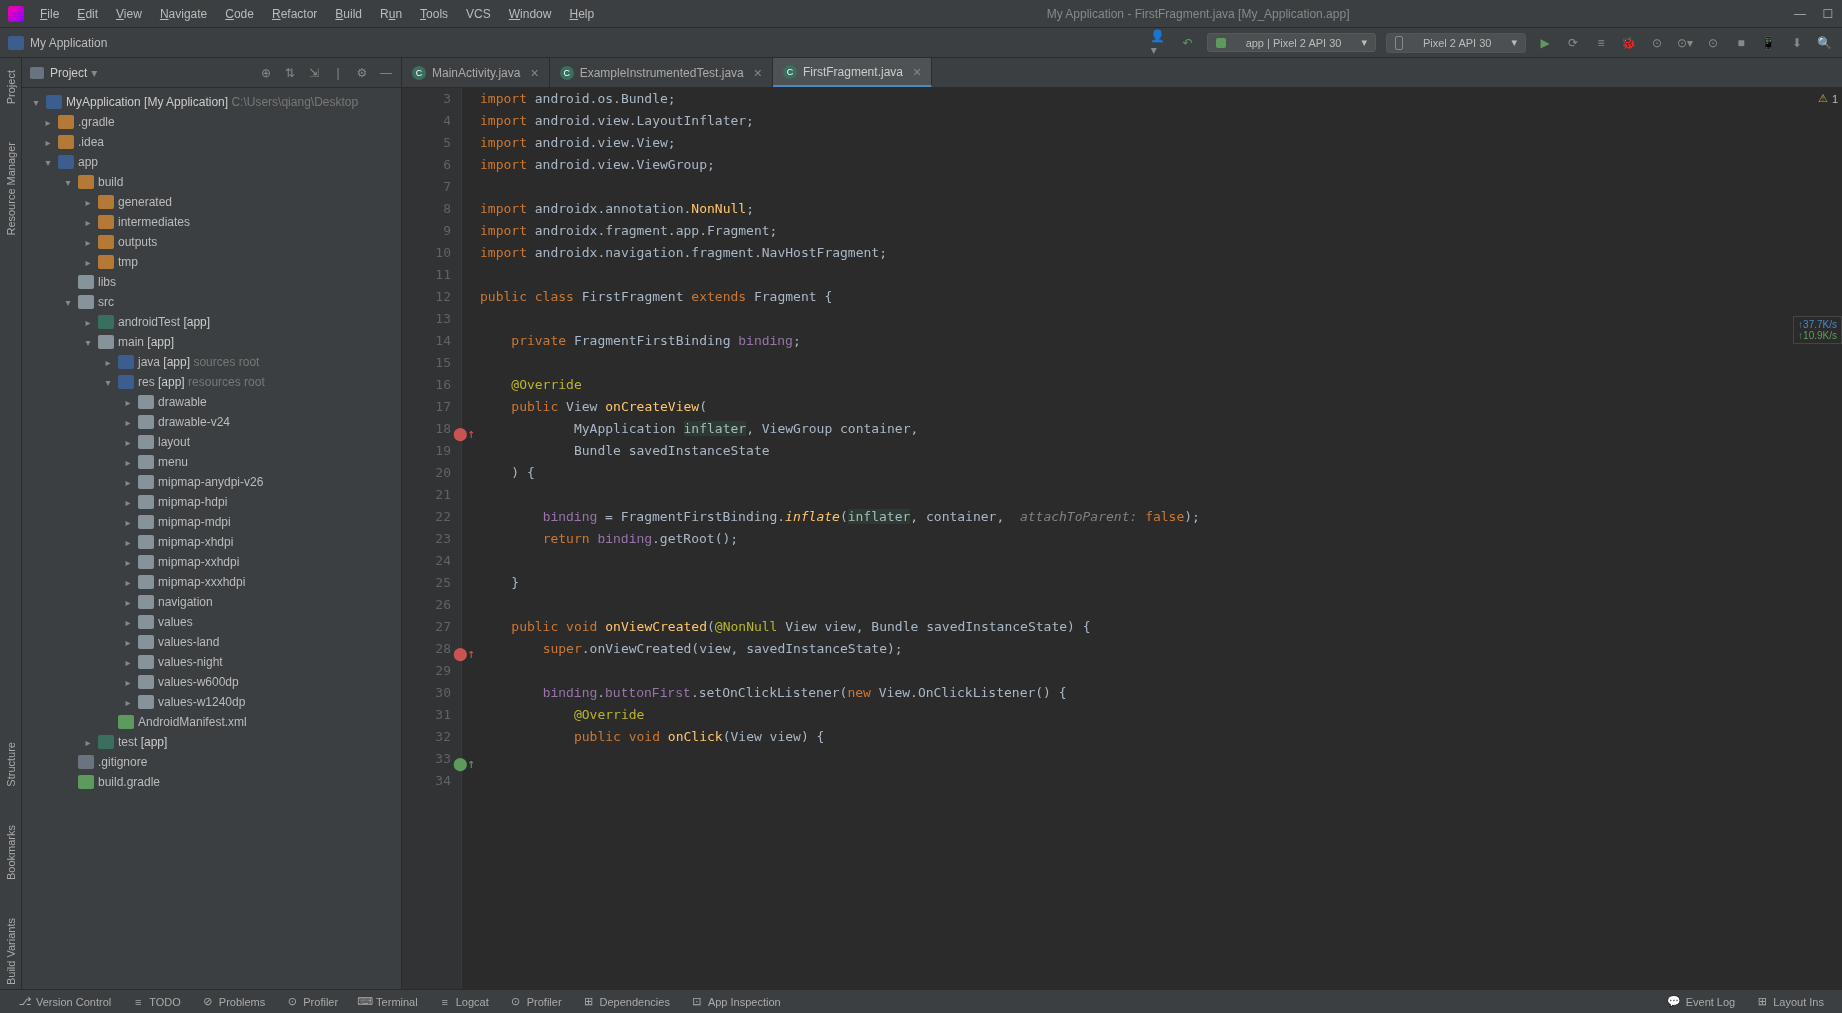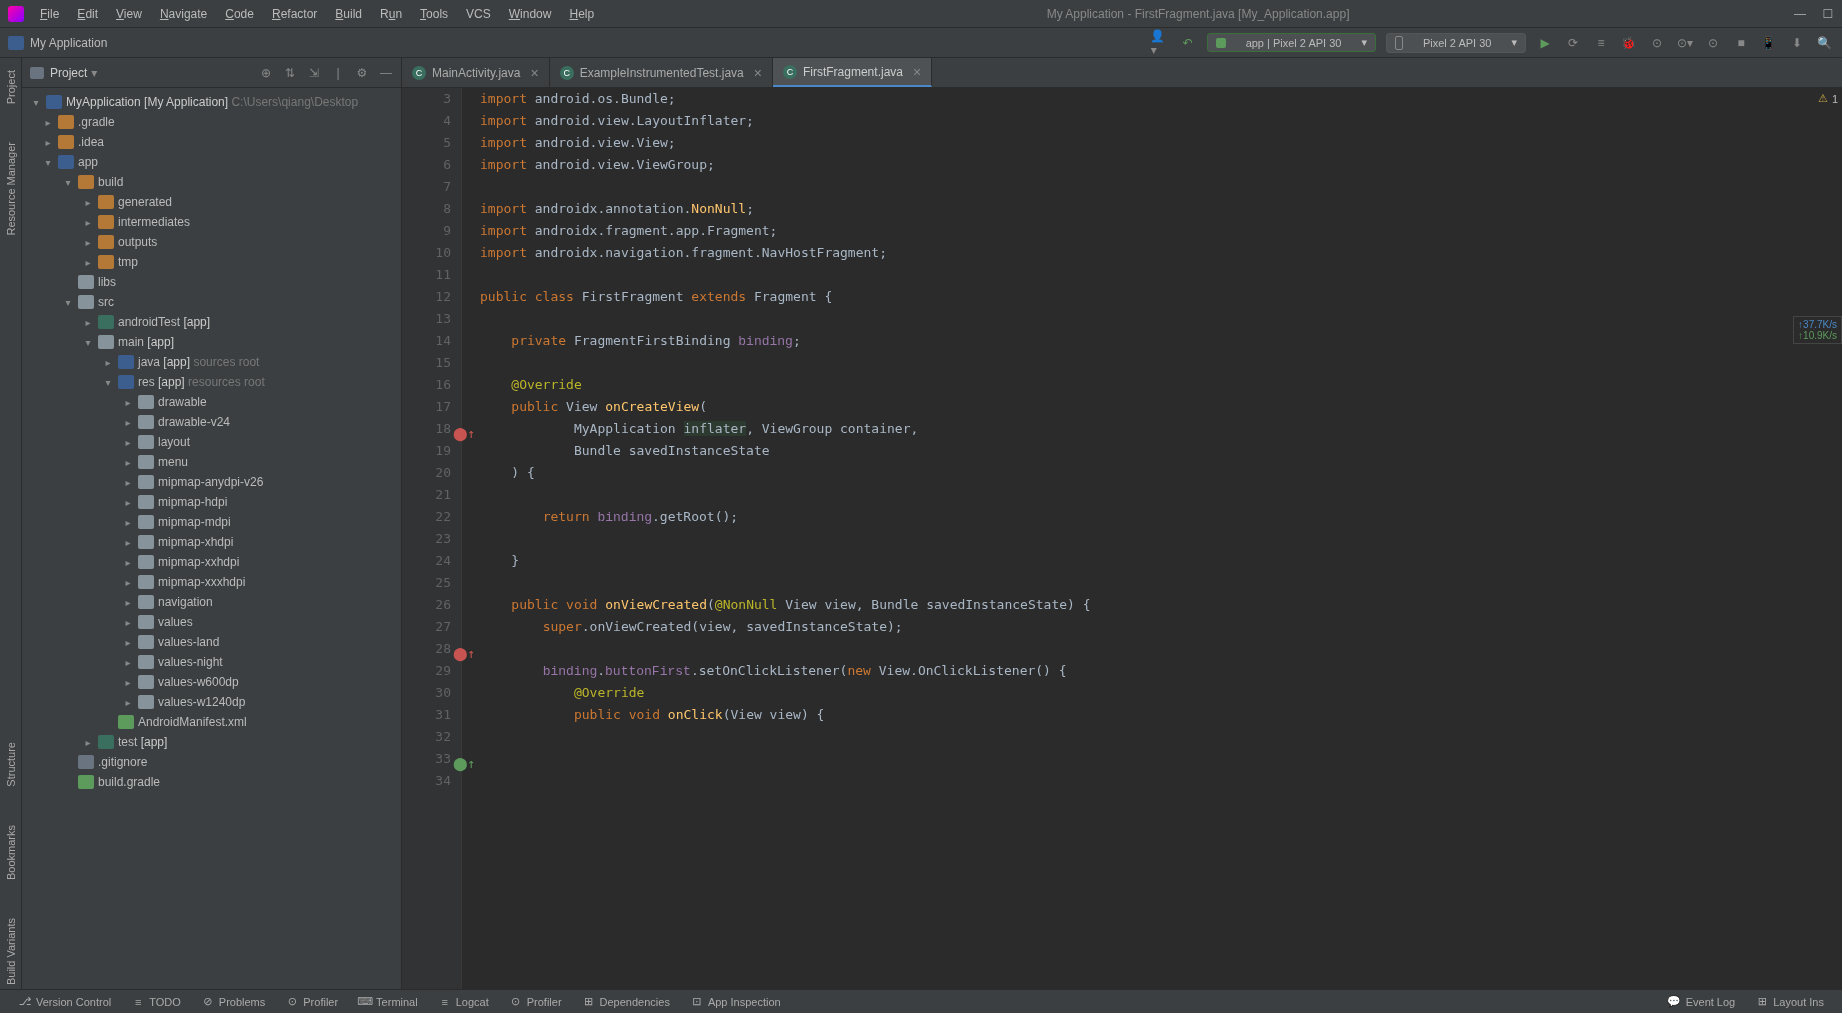--- a/index.html
+++ b/index.html
@@ -424,20 +424,21 @@
 <div class="code-line"><span class="kw">public </span><span class="kw">class </span><span class="plain">FirstFragment </span><span class="kw">extends </span><span class="plain">Fragment {</span></div>
 <div class="code-line"></div>
 <div class="code-line">    <span class="kw">private </span><span class="plain">FragmentFirstBinding </span><span class="field">binding</span><span class="plain">;</span></div>
 <div class="code-line"></div>
 <div class="code-line">    <span class="ann">@Override</span></div>
 <div class="code-line">    <span class="kw">public </span><span class="plain">View </span><span class="fn">onCreateView</span><span class="plain">(</span></div>
 <div class="code-line">            <span class="plain">MyApplication </span><span class="plain hl">inflater</span><span class="plain">, ViewGroup </span><span class="plain">container</span><span class="plain">,</span></div>
 <div class="code-line">            <span class="plain">Bundle </span><span class="plain">savedInstanceState</span></div>
 <div class="code-line">    <span class="plain">) {</span></div>
 <div class="code-line"></div>
+<div class="code-line">        <span class="field">binding</span><span class="plain"> = FragmentFirstBinding.</span><span class="fn" style="font-style:italic;">inflate</span><span class="plain">(</span><span class="plain hl">inflater</span><span class="plain">, container,  </span><span class="comment-hint">attachToParent: </span><span class="kw">false</span><span class="plain">);</span></div>
 <div class="code-line">        <span class="kw">return </span><span class="field">binding</span><span class="plain">.getRoot();</span></div>
 <div class="code-line"></div>
 <div class="code-line">    <span class="plain">}</span></div>
 <div class="code-line"></div>
 <div class="code-line">    <span class="kw">public </span><span class="kw">void </span><span class="fn">onViewCreated</span><span class="plain">(</span><span class="ann">@NonNull</span><span class="plain"> View view, Bundle savedInstanceState) {</span></div>
 <div class="code-line">        <span class="kw">super</span><span class="plain">.onViewCreated(view, savedInstanceState);</span></div>
 <div class="code-line"></div>
 <div class="code-line">        <span class="field">binding</span><span class="plain">.</span><span class="field">buttonFirst</span><span class="plain">.setOnClickListener(</span><span class="kw">new </span><span class="plain">View.OnClickListener() {</span></div>
 <div class="code-line">            <span class="ann">@Override</span></div>
 <div class="code-line">            <span class="kw">public </span><span class="kw">void </span><span class="fn">onClick</span><span class="plain">(View view) {</span></div>

